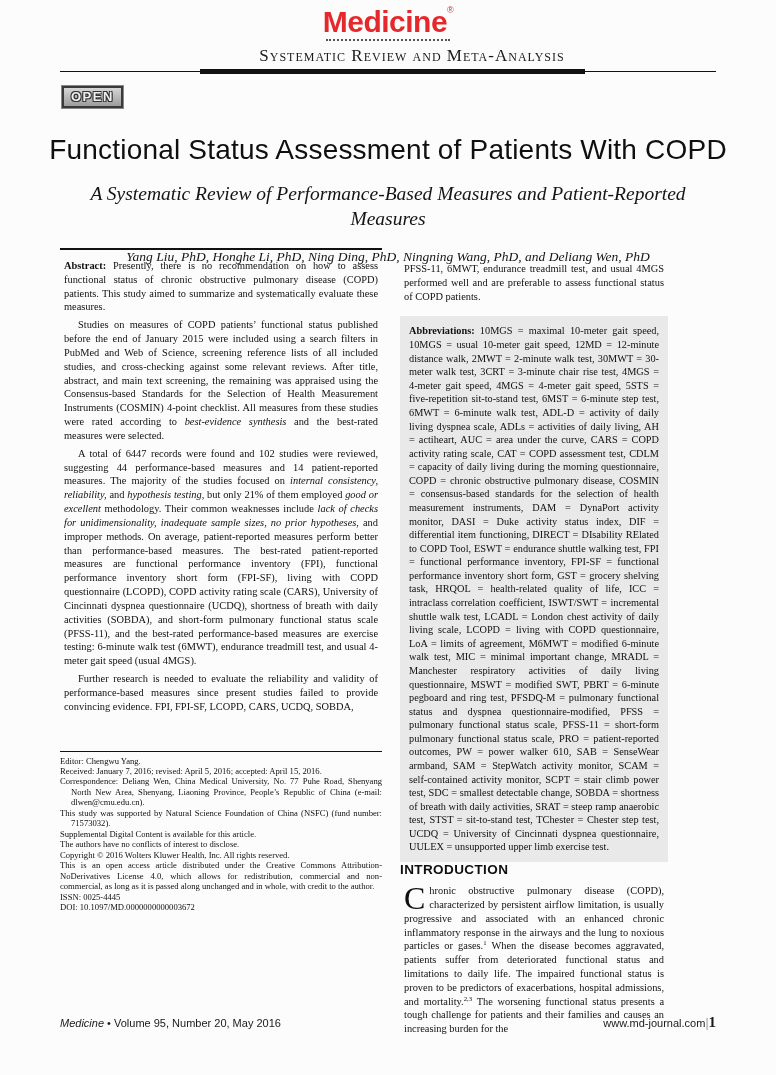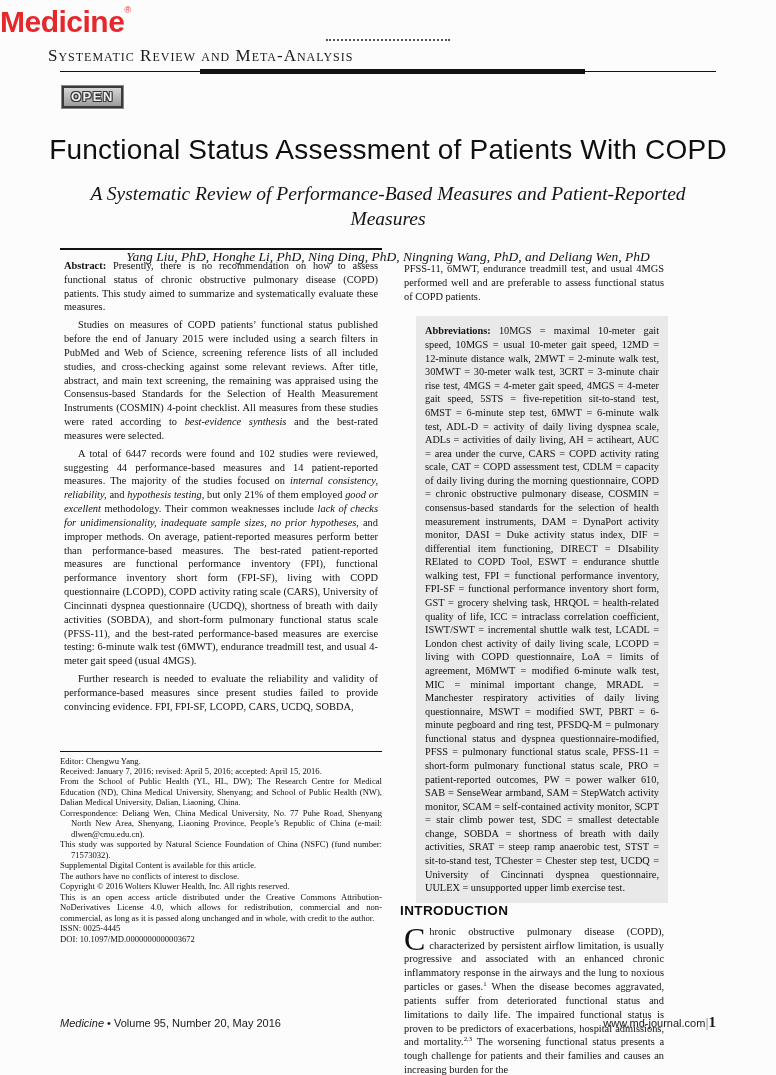--- a/index.html
+++ b/index.html
@@ -2,21 +2,21 @@
 <html><head>
 <meta charset="utf-8">
 <style>
   html,body{margin:0;padding:0;background:#e8e8e8;}
   .page{
     position:relative;width:776px;height:1075px;margin:0 auto;
     background:#fcfcfc;overflow:hidden;
     font-family:"Liberation Serif",serif;color:#111;
   }
   
-  .masthead{position:absolute;top:6px;left:0;width:100%;}
+  .masthead{position:absolute;top:6px;left:0;width:100%;text-align:center;}
   .logo{
     font-family:"Liberation Sans",sans-serif;font-size:30px;font-weight:bold;
     color:#e5282c;letter-spacing:-0.5px;display:inline-block;line-height:1.05;
   }
   .logo .reg{font-size:9px;vertical-align:top;font-weight:normal;}
   .logo-dots{width:124px;margin:1px auto 5px auto;border-bottom:2px dotted #555;height:0;}
   .article-type{
     font-family:"Liberation Serif",serif;font-variant:small-caps;
     font-size:17px;letter-spacing:1px;color:#1a1a1a;margin-left:48px;
   }
@@ -58,21 +58,21 @@
   .seg-sup{vertical-align:super;font-size:0.65em;line-height:0;}
   .footnote-rule{border-top:1px solid #111;margin-top:37px;margin-bottom:4px;width:322px;}
   .footnotes p{
     font-size:8.6px;line-height:1.22;margin:0;text-align:justify;color:#101010;
   }
   .footnotes p.hang{padding-left:11px;text-indent:-11px;}
   
   .citation{font-size:10.4px;margin-top:15px;}
   .abbrev-box{
     margin-top:13px;background:#e9e9e9;padding:8px 9px;
-    font-size:10.3px;line-height:1.32;text-align:justify;color:#101010;margin-left:16px;
+    font-size:10.3px;line-height:1.32;text-align:justify;color:#101010;
   }
   .intro-head{
     font-family:"Liberation Sans",sans-serif;font-size:13.5px;font-weight:bold;
     text-align:left;letter-spacing:0.4px;color:#0f0f0f;
   }
   .intro-par{margin-top:7px;}
   .dropcap{
     float:left;font-size:32px;line-height:25px;padding:2px 4px 0 0;
     font-family:"Liberation Serif",serif;color:#101010;
   }
@@ -114,21 +114,20 @@
     <div>
       <p class="body-par"><span class="seg-b">Abstract: </span><span>Presently, there is no recommendation on how to assess functional status of chronic obstructive pulmonary disease (COPD) patients. This study aimed to summarize and systematically evaluate these measures.</span></p>
       <p class="body-par indent"><span>Studies on measures of COPD patients’ functional status published before the end of January 2015 were included using a search filters in PubMed and Web of Science, screening reference lists of all included studies, and cross-checking against some relevant reviews. After title, abstract, and main text screening, the remaining was appraised using the Consensus-based Standards for the Selection of Health Measurement Instruments (COSMIN) 4-point checklist. All measures from these studies were rated according to </span><span class="seg-i">best-evidence synthesis</span><span> and the best-rated measures were selected.</span></p>
       <p class="body-par indent"><span>A total of 6447 records were found and 102 studies were reviewed, suggesting 44 performance-based measures and 14 patient-reported measures. The majority of the studies focused on </span><span class="seg-i">internal consistency, reliability,</span><span> and </span><span class="seg-i">hypothesis testing</span><span>, but only 21% of them employed </span><span class="seg-i">good or excellent</span><span> methodology. Their common weaknesses include </span><span class="seg-i">lack of checks for unidimensionality, inadequate sample sizes, no prior hypotheses</span><span>, and improper methods. On average, patient-reported measures perform better than performance-based measures. The best-rated patient-reported measures are functional performance inventory (FPI), functional performance inventory short form (FPI-SF), living with COPD questionnaire (LCOPD), COPD activity rating scale (CARS), University of Cincinnati dyspnea questionnaire (UCDQ), shortness of breath with daily activities (SOBDA), and short-form pulmonary functional status scale (PFSS-11), and the best-rated performance-based measures are exercise testing: 6-minute walk test (6MWT), endurance treadmill test, and usual 4-meter gait speed (usual 4MGS).</span></p>
       <p class="body-par indent"><span>Further research is needed to evaluate the reliability and validity of performance-based measures since present studies failed to provide convincing evidence. FPI, FPI-SF, LCOPD, CARS, UCDQ, SOBDA,</span></p>
     </div>
     <div class="footnote-rule"></div>
     <div class="footnotes">
       <p>Editor: Chengwu Yang.</p>
       <p>Received: January 7, 2016; revised: April 5, 2016; accepted: April 15, 2016.</p>
-      <p>From the School of Public Health (YL, HL, DW); The Research Centre for Medical Education (ND), China Medical University, Shenyang; and School of Public Health (NW), Dalian Medical University, Dalian, Liaoning, China.</p>
       <p class="hang">Correspondence: Deliang Wen, China Medical University, No. 77 Puhe Road, Shenyang North New Area, Shenyang, Liaoning Province, People’s Republic of China (e-mail: dlwen@cmu.edu.cn).</p>
       <p class="hang">This study was supported by Natural Science Foundation of China (NSFC) (fund number: 71573032).</p>
       <p>Supplemental Digital Content is available for this article.</p>
       <p>The authors have no conflicts of interest to disclose.</p>
       <p>Copyright © 2016 Wolters Kluwer Health, Inc. All rights reserved.</p>
       <p>This is an open access article distributed under the Creative Commons Attribution-NoDerivatives License 4.0, which allows for redistribution, commercial and non-commercial, as long as it is passed along unchanged and in whole, with credit to the author.</p>
       <p>ISSN: 0025-4445</p>
       <p>DOI: 10.1097/MD.0000000000003672</p>
     </div>
   </div>

